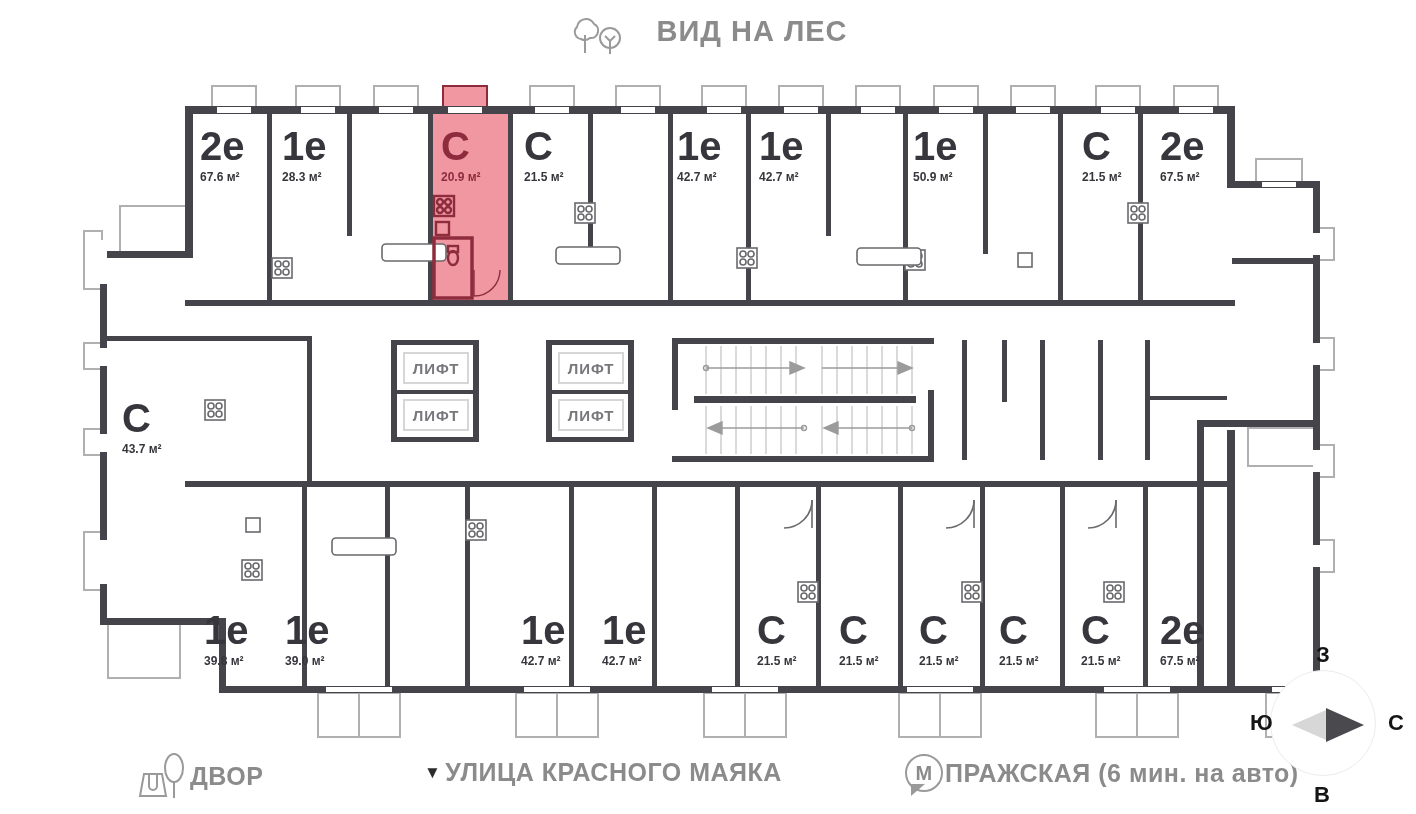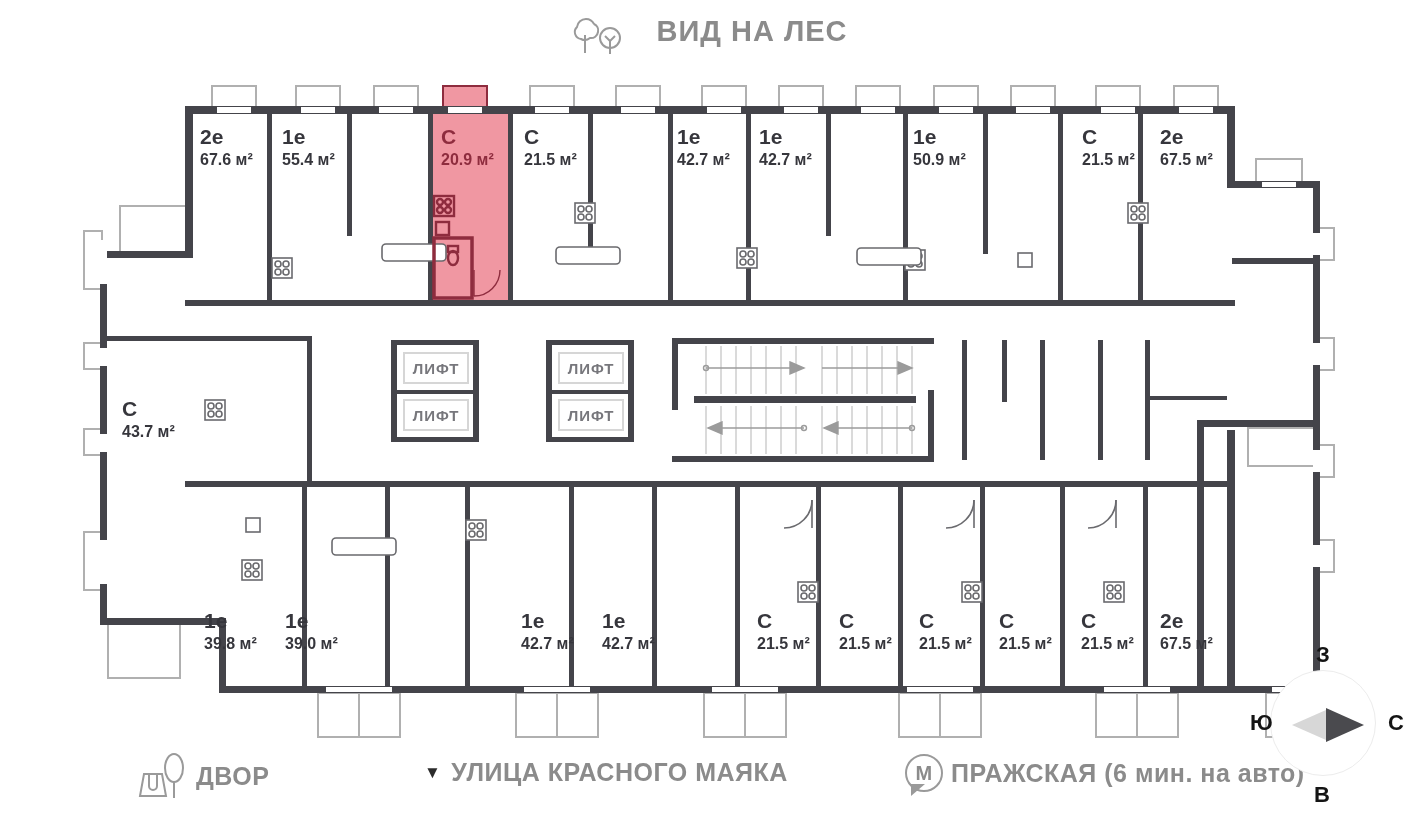--- a/index.html
+++ b/index.html
@@ -7,29 +7,29 @@
           font-family:"Liberation Sans",sans-serif;color:#36363c;}
   
   .view-title{position:absolute;left:0;top:8px;width:100%;display:flex;align-items:center;
               justify-content:center;gap:22px;color:#8b8b8b;}
   .view-title .t-label{font-size:29px;font-weight:bold;letter-spacing:1px;color:#8b8b8b;}
   
   .plan-svg{position:absolute;left:0;top:0;pointer-events:none;}
   .unit-highlight{position:absolute;left:430px;top:110px;width:82px;height:196px;background:#f097a2;}
   
   .unit-label{position:absolute;line-height:1;cursor:pointer;}
-  .u-type{font-size:21px;font-weight:bold;color:#36363c;}
-  .u-area{font-size:16px;font-weight:bold;margin-top:5px;color:#36363c;white-space:nowrap;}
+  .u-type{font-size:40px;font-weight:bold;color:#36363c;}
+  .u-area{font-size:12px;font-weight:bold;margin-top:5px;color:#36363c;white-space:nowrap;}
   .unit-label.pink .u-type,.unit-label.pink .u-area{color:#8e2c3e;}
   
   .lift{position:absolute;width:62px;height:28px;border:2px solid #d6d6d6;background:#fff;
         color:#77777c;font-size:15px;font-weight:bold;display:flex;align-items:center;
         justify-content:center;letter-spacing:1px;}
   
-  .legend-item{position:absolute;display:flex;align-items:center;gap:8px;color:#8b8b8b;
+  .legend-item{position:absolute;display:flex;align-items:center;gap:2px;color:#8b8b8b;
                font-size:25px;font-weight:bold;letter-spacing:0.5px;}
   .tri{color:#2b2b2b;font-size:17px;margin-right:2px;}
   .metro-badge{position:relative;width:38px;height:38px;}
   .metro-badge .m-circle{position:absolute;left:0;top:0;width:34px;height:34px;border:2px solid #9a9a9a;
       border-radius:50%;background:#fff;display:flex;align-items:center;justify-content:center;
       font-size:20px;font-weight:bold;color:#8b8b8b;}
   .metro-badge .m-tail{position:absolute;left:6px;top:30px;width:0;height:0;
       border-left:14px solid #9a9a9a;border-bottom:12px solid transparent;}
   
   .compass{position:absolute;left:1250px;top:642px;width:152px;height:164px;}
@@ -361,21 +361,21 @@
       <line x1="474" y1="296" x2="474" y2="270" stroke-width="1.4"></line>
     </g>
   </svg>
 
   <div class="unit-label" style="left:200px;top:126px">
     <div class="u-type">2е</div>
     <div class="u-area">67.6 м²</div>
   </div>
   <div class="unit-label" style="left:282px;top:126px">
     <div class="u-type">1е</div>
-    <div class="u-area">55.4 м²</div>
+    <div class="u-area">28.3 м²</div>
   </div>
   <div class="unit-label pink" style="left:441px;top:126px">
     <div class="u-type">С</div>
     <div class="u-area">20.9 м²</div>
   </div>
   <div class="unit-label" style="left:524px;top:126px">
     <div class="u-type">С</div>
     <div class="u-area">21.5 м²</div>
   </div>
   <div class="unit-label" style="left:677px;top:126px">

